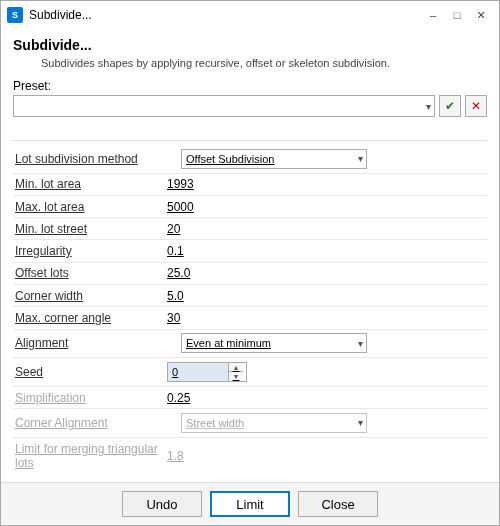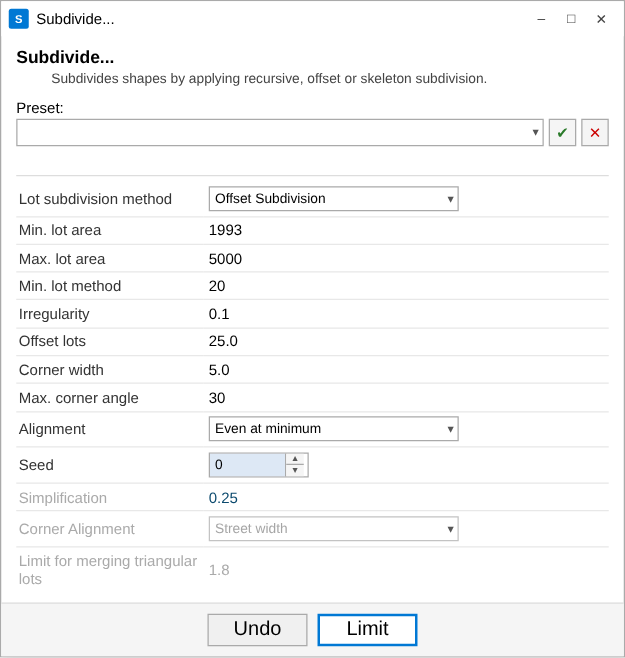--- a/index.html
+++ b/index.html
@@ -137,20 +137,21 @@
     .params-table tr {
       border-bottom: 1px solid #e8e8e8;
     }
     .params-table tr:last-child {
       border-bottom: none;
     }
     .params-table td {
       padding: 3px 4px;
       vertical-align: middle;
       font-size: 12px;
+      text-decoration: underline;
     }
     .params-table td:first-child {
       color: #333;
       width: 150px;
       padding-left: 2px;
     }
     .params-table td:last-child {
       color: #000;
     }
     .params-table tr.disabled td {
@@ -183,20 +184,21 @@
     .dropdown-wrapper::after {
       content: '▾';
       position: absolute;
       right: 4px;
       pointer-events: none;
       font-size: 10px;
       color: #555;
     }
     .dropdown-wrapper select {
       padding-right: 18px;
+      margin-left: 14px;
     }
     .seed-input-wrapper {
       display: flex;
       align-items: center;
       border: 1px solid #aaa;
       background: #fff;
       height: 20px;
       width: 80px;
     }
     .seed-input {
@@ -234,21 +236,21 @@
       display: flex;
       justify-content: center;
       gap: 8px;
       background: #f5f5f5;
     }
     .footer-btn {
       width: 80px;
       height: 26px;
       border: 1px solid #aaa;
       background: #f0f0f0;
-      font-size: 16px;
+      font-size: 13px;
       cursor: pointer;
       color: #000;
     }
     .footer-btn.primary {
       border: 2px solid #0078d4;
       background: #fff;
       font-weight: 500;
     }
     .divider {
       border: none;
@@ -307,21 +309,21 @@
           </tr>
           <tr>
             <td>Min. lot area</td>
             <td>1993</td>
           </tr>
           <tr>
             <td>Max. lot area</td>
             <td>5000</td>
           </tr>
           <tr>
-            <td>Min. lot method</td>
+            <td>Min. lot street</td>
             <td>20</td>
           </tr>
           <tr>
             <td>Irregularity</td>
             <td>0.1</td>
           </tr>
           <tr>
             <td>Offset lots</td>
             <td>25.0</td>
           </tr>
@@ -348,35 +350,36 @@
                 <input class="seed-input" type="text" value="0" style="">
                 <div class="seed-spinners">
                   <button class="seed-spinner">▲</button>
                   <button class="seed-spinner">▼</button>
                 </div>
               </div>
             </td>
           </tr>
           <tr class="disabled">
             <td>Simplification</td>
-            <td style="color: #0c4a6e;">0.25</td>
+            <td style="color: #000000;">0.25</td>
           </tr>
           <tr class="disabled">
             <td>Corner Alignment</td>
             <td>
               <div class="dropdown-wrapper value-with-dropdown" style="max-width: 200px;">
                 <select class="dropdown-value" disabled=""><option>Street width</option></select>
               </div>
             </td>
           </tr>
           <tr class="disabled">
             <td>Limit for merging triangular lots</td>
             <td style="color: rgb(170, 170, 170);">1.8</td>
           </tr>
         </tbody>
     </table>
   </div>
 
   <div class="footer">
     <button class="footer-btn">Undo</button>
     <button class="footer-btn primary">Limit</button>
+    <button class="footer-btn">Close</button>
   </div>
 </div>
 
 </body></html>

